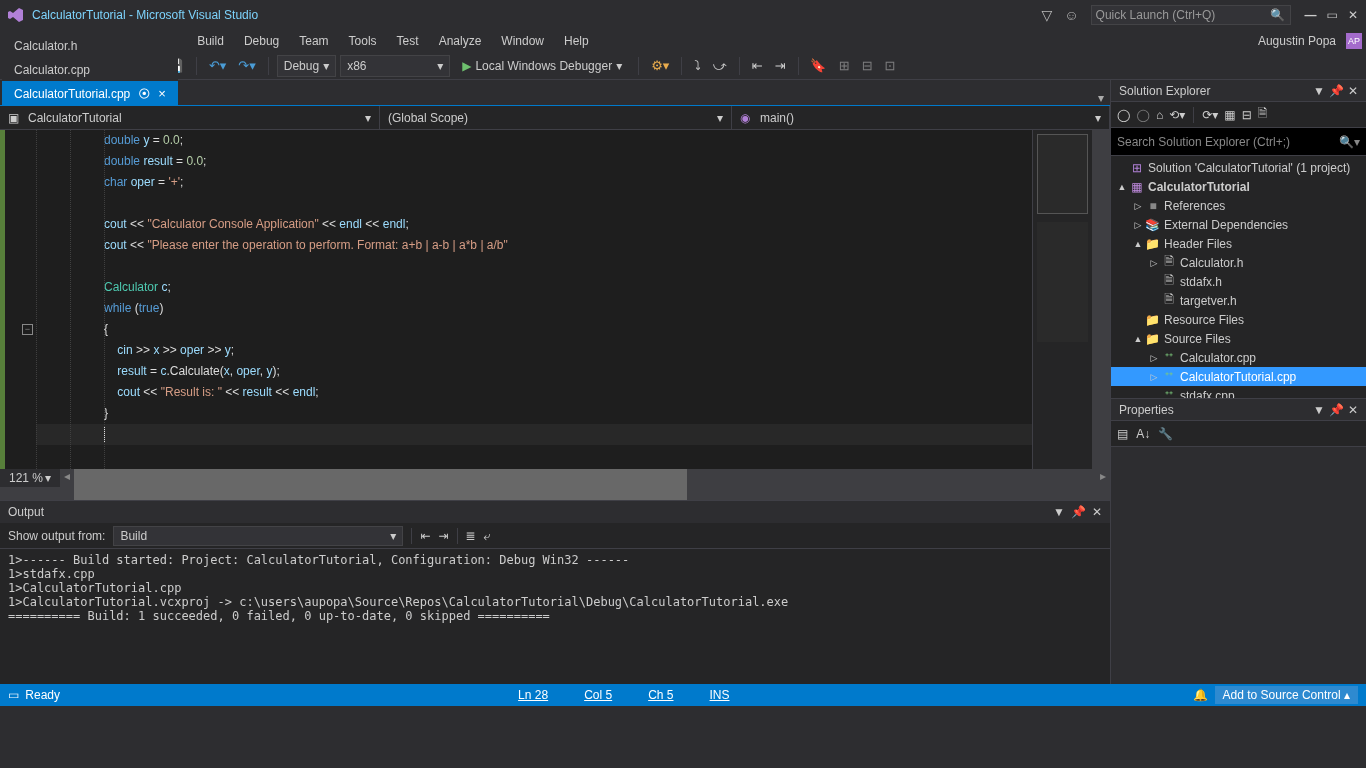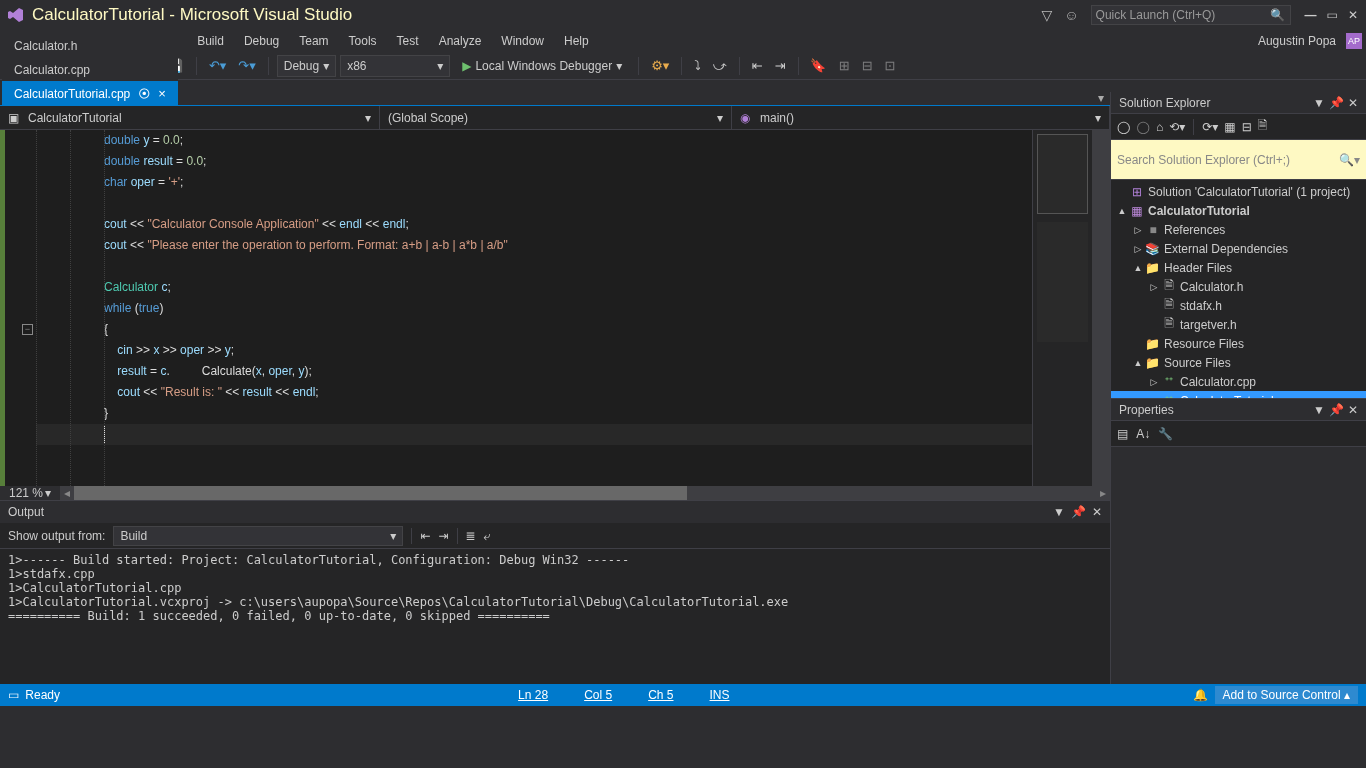--- a/index.html
+++ b/index.html
@@ -1,19 +1,19 @@
 <!DOCTYPE html>
 <html><head>
 <meta charset="utf-8">
 <style>
 * { margin:0; padding:0; box-sizing:border-box; font-family:"Segoe UI",Arial,sans-serif; font-size:12px; }
 body { width:1366px; height:768px; background:#2d2d30; color:#ccc; overflow:hidden; position:relative; }
 .title-bar { height:30px; background:#2d2d30; display:flex; align-items:center; padding:0 8px; }
 .title-bar .vs-logo { width:16px; height:16px; margin-right:8px; display:flex; align-items:center; justify-content:center; }
-.title-bar .title { color:#fef9c3; font-size:17px; flex:1; }
+.title-bar .title { color:#7dd3fc; font-size:12px; flex:1; }
 .title-bar .quick-launch { background:#333337; border:1px solid #434346; width:200px; height:20px; color:#999; padding:0 4px; font-size:11px; display:flex; align-items:center; justify-content:space-between; margin:0 6px; }
 .title-bar .win-btns { display:flex; gap:10px; color:#ccc; font-size:12px; margin-left:8px; }
 .title-bar .tb-icon { color:#bbb; margin:0 6px; font-size:14px; }
 .menu-bar { height:22px; background:#2d2d30; display:flex; align-items:center; padding:0 4px; }
 .menu-bar .mi { padding:2px 10px; color:#ccc; cursor:default; }
 .menu-bar .spacer { flex:1; }
 .menu-bar .user { color:#ccc; padding:0 6px;text-align:right; }
 .menu-bar .user-badge { width:16px; height:16px; background:#a46bcc; color:#fff; display:inline-flex; align-items:center; justify-content:center; font-size:9px; margin-left:4px; }
 .toolbar { height:28px; background:#2d2d30; border-bottom:1px solid #3f3f46; display:flex; align-items:center; padding:0 6px; gap:4px; }
 .toolbar .tb { height:22px; display:flex; align-items:center; padding:0 4px; color:#ccc; font-size:13px; }
@@ -44,43 +44,43 @@
 .code-col .ind0 { padding-left:0; }
 .code-col .ind2 { padding-left:68px; }
 .code-col .caret-line { background:#282828; }
 .caret { display:inline-block; width:1px; height:17px; background:#dcdcdc; vertical-align:middle; }
 .kw { color:#569cd6; }
 .ty { color:#4ec9b0; }
 .st { color:#d69d85; }
 .nm { color:#b5cea8; }
 .va { color:#9cdcfe; }
 .pl { color:#dcdcdc; }
-.fn { color:#dcdcdc;margin-left:32px; }
+.fn { color:#dcdcdc; }
 .code-col .guide { position:absolute; top:0; bottom:0; width:1px; border-left:1px dotted #404040; }
 .fold-col { width:16px; position:relative; }
 .fold-box { width:11px; height:11px; border:1px solid #888; color:#888; font-size:9px; line-height:9px; text-align:center; position:absolute; left:2px; }
 .minimap { width:60px; background:#252526; border-left:1px solid #3f3f46; position:relative; }
 .minimap .block { position:absolute; left:4px; right:4px; background:#2a2a2a; }
 .vscroll { width:18px; background:#3e3e42; }
-.hscroll { height:14px; background:#3e3e42; display:flex; align-items:center; }
+.hscroll { height:31px; background:#3e3e42; display:flex; align-items:flex-start; }
 .hscroll .zoom { background:#2d2d30; width:60px; height:18px; color:#ccc; display:flex; align-items:center; justify-content:center; gap:2px; }
 .hscroll .track { flex:1; background:#3e3e42; position:relative; height:100%; }
 .hscroll .thumb { position:absolute; left:0; top:0; height:100%; width:60%; background:#686868; }
 .output-panel { height:184px; display:flex; flex-direction:column; border-top:1px solid #3f3f46; }
 .output-panel .hdr { height:22px; background:#2d2d30; display:flex; align-items:center; padding:0 8px; color:#ccc; }
 .output-panel .hdr .icons { margin-left:auto; display:flex; gap:6px; font-size:11px; }
 .output-panel .tb-row { height:26px; background:#252526; display:flex; align-items:center; padding:0 8px; gap:8px; border-bottom:1px solid #3f3f46; }
 .output-panel .sel { background:#333337; border:1px solid #434346; width:290px; height:20px; padding:0 6px; display:flex; align-items:center; justify-content:space-between; }
 .output-panel .body { flex:1; background:#252526; color:#ccc; font-family:Consolas,monospace; font-size:12px; padding:4px 8px; overflow:auto; white-space:pre; }
-.right { width:256px; background:#252526; border-left:1px solid #3f3f46; display:flex; flex-direction:column;margin-top:12px; }
+.right { width:256px; background:#252526; border-left:1px solid #3f3f46; display:flex; flex-direction:column; }
 .panel-hdr { height:22px; background:#2d2d30; border-bottom:1px solid #3f3f46; display:flex; align-items:center; padding:0 8px; color:#ccc; }
 .panel-hdr .icons { margin-left:auto; display:flex; gap:4px; font-size:11px; }
 .se-tb { height:26px; border-bottom:1px solid #3f3f46; display:flex; align-items:center; padding:0 6px; gap:6px; color:#ccc; }
 .se-tb .sep2 { width:1px; height:16px; background:#3f3f46; margin:0 2px; }
-.se-search { height:40px; background:#fef9c3; border-bottom:1px solid #3f3f46; display:flex; align-items:center; padding:0 6px; color:#888; justify-content:space-between; }
+.se-search { height:28px; background:#000000; border-bottom:1px solid #3f3f46; display:flex; align-items:center; padding:0 6px; color:#888; justify-content:space-between; }
 .tree { flex:1; overflow:auto; padding:2px 0; }
 .tn { height:19px; display:flex; align-items:center; padding-right:4px; color:#ccc; cursor:default; white-space:nowrap; }
 .tn.sel { background:#3399ff; color:#fff; }
 .tn .tw { width:14px; text-align:center; color:#ccc; font-size:9px; }
 .tn .ico { width:16px; height:14px; display:inline-flex; align-items:center; justify-content:center; margin-right:3px; }
 .prop-panel { height:286px; border-top:1px solid #3f3f46; display:flex; flex-direction:column; }
 .prop-tb { height:26px; border-bottom:1px solid #3f3f46; display:flex; align-items:center; padding:0 6px; gap:8px; color:#ccc; }
 .prop-body { flex:1; background:#2d2d30; }
 .status { height:22px; background:#007acc; color:#fff; display:flex; align-items:center; padding:0 8px; font-size:12px; }
 .status .sgap { flex:1; }

